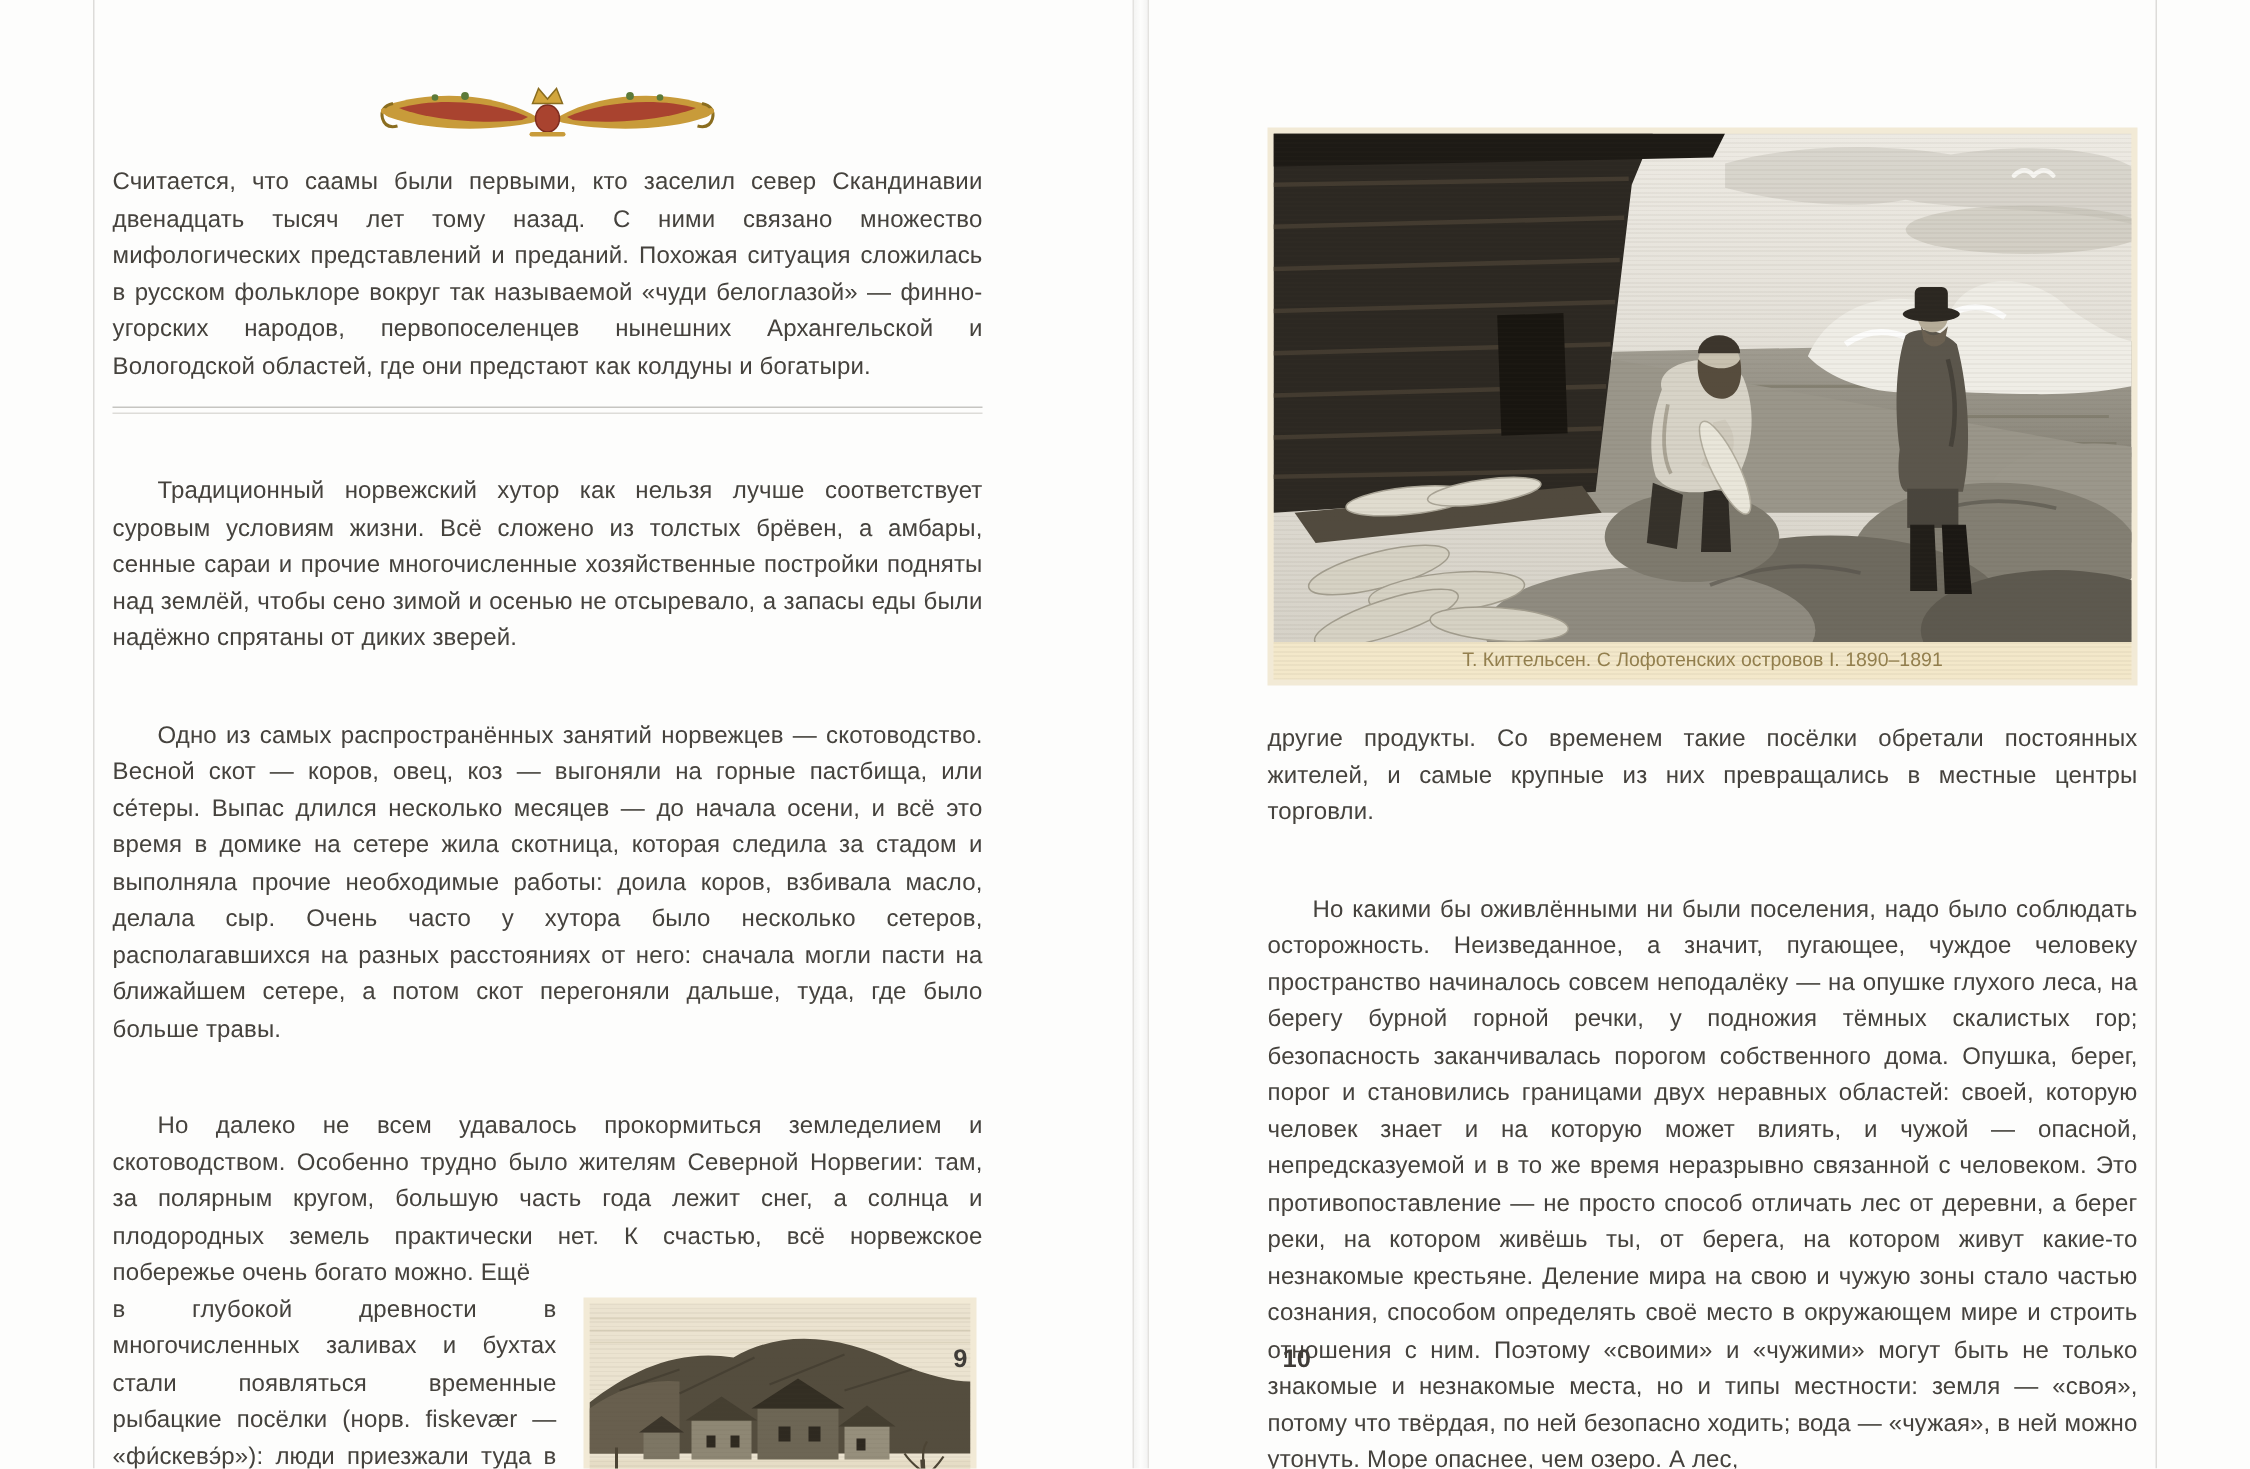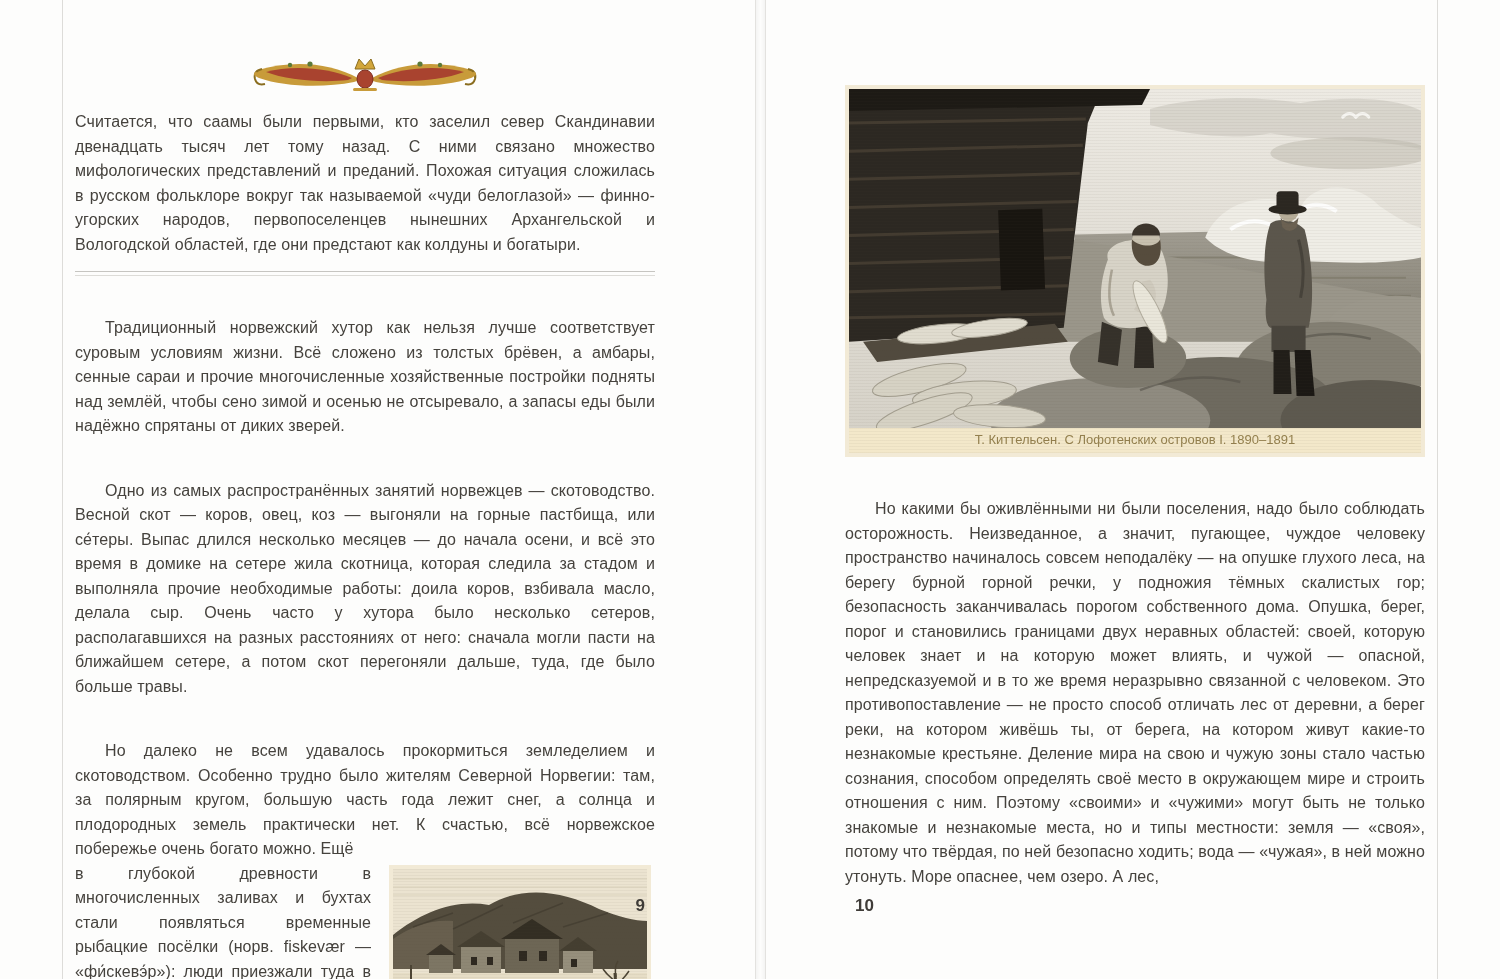--- a/index.html
+++ b/index.html
@@ -260,19 +260,20 @@
         <path d="M444,260 L446,306 L464,306 L460,260 Z" fill="#1b1814"></path>
         <path d="M428,122 a10,10 0 0 0 20,0 Z" fill="#b6ad99"></path>
         <path d="M430,128 q8,12 18,0 l-2,10 q-7,7 -14,0 Z" fill="#6b6152"></path>
         <ellipse cx="437" cy="120" rx="19" ry="5" fill="#2b2721"></ellipse>
         <rect x="426" y="102" width="22" height="18" rx="4" fill="#2b2721"></rect>
       </svg>
       <figcaption class="figcap">Т. Киттельсен. С Лофотенских островов I. 1890–1891</figcaption>
     </figure>
 
     <div class="txt-right">
+      <p class="par">другие продукты. Со временем такие посёлки обретали постоянных жителей, и самые крупные из них превращались в местные центры торговли.</p>
       <p class="par indent">Но какими бы оживлёнными ни были поселения, надо было соблюдать осторожность. Неизведанное, а значит, пугающее, чуждое человеку пространство начиналось совсем неподалёку — на опушке глухого леса, на берегу бурной горной речки, у подножия тёмных скалистых гор; безопасность заканчивалась порогом собственного дома. Опушка, берег, порог и становились границами двух неравных областей: своей, которую человек знает и на которую может влиять, и чужой — опасной, непредсказуемой и в то же время неразрывно связанной с человеком. Это противопоставление — не просто способ отличать лес от деревни, а берег реки, на котором живёшь ты, от берега, на котором живут какие-то незнакомые крестьяне. Деление мира на свою и чужую зоны стало частью сознания, способом определять своё место в окружающем мире и строить отношения с ним. Поэтому «своими» и «чужими» могут быть не только знакомые и незнакомые места, но и типы местности: земля — «своя», потому что твёрдая, по ней безопасно ходить; вода — «чужая», в ней можно утонуть. Море опаснее, чем озеро. А лес,</p>
     </div>
 
     <div class="pagenum pn-right">10</div>
   </div>
 
 </div>
 
 </body></html>

